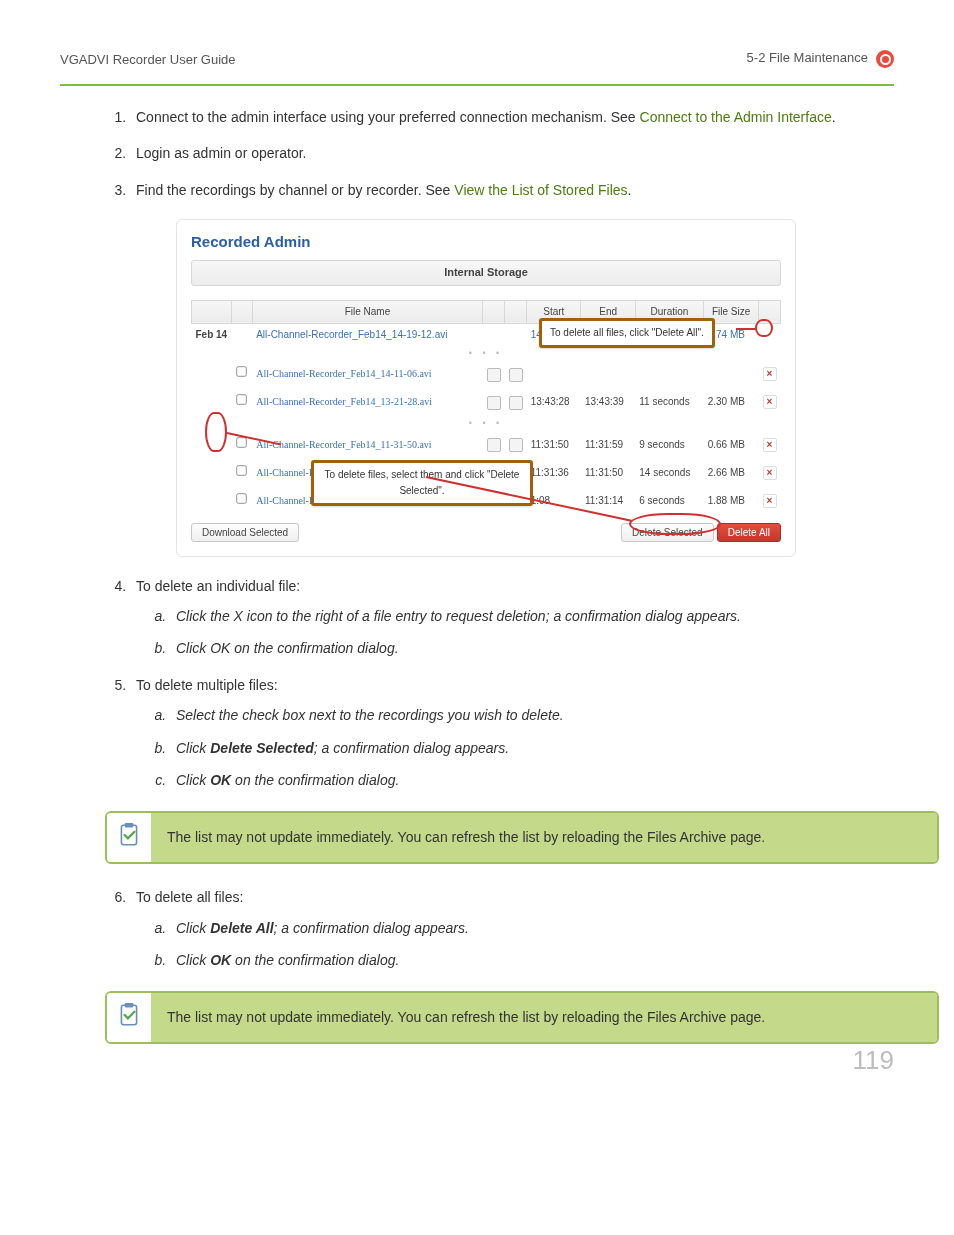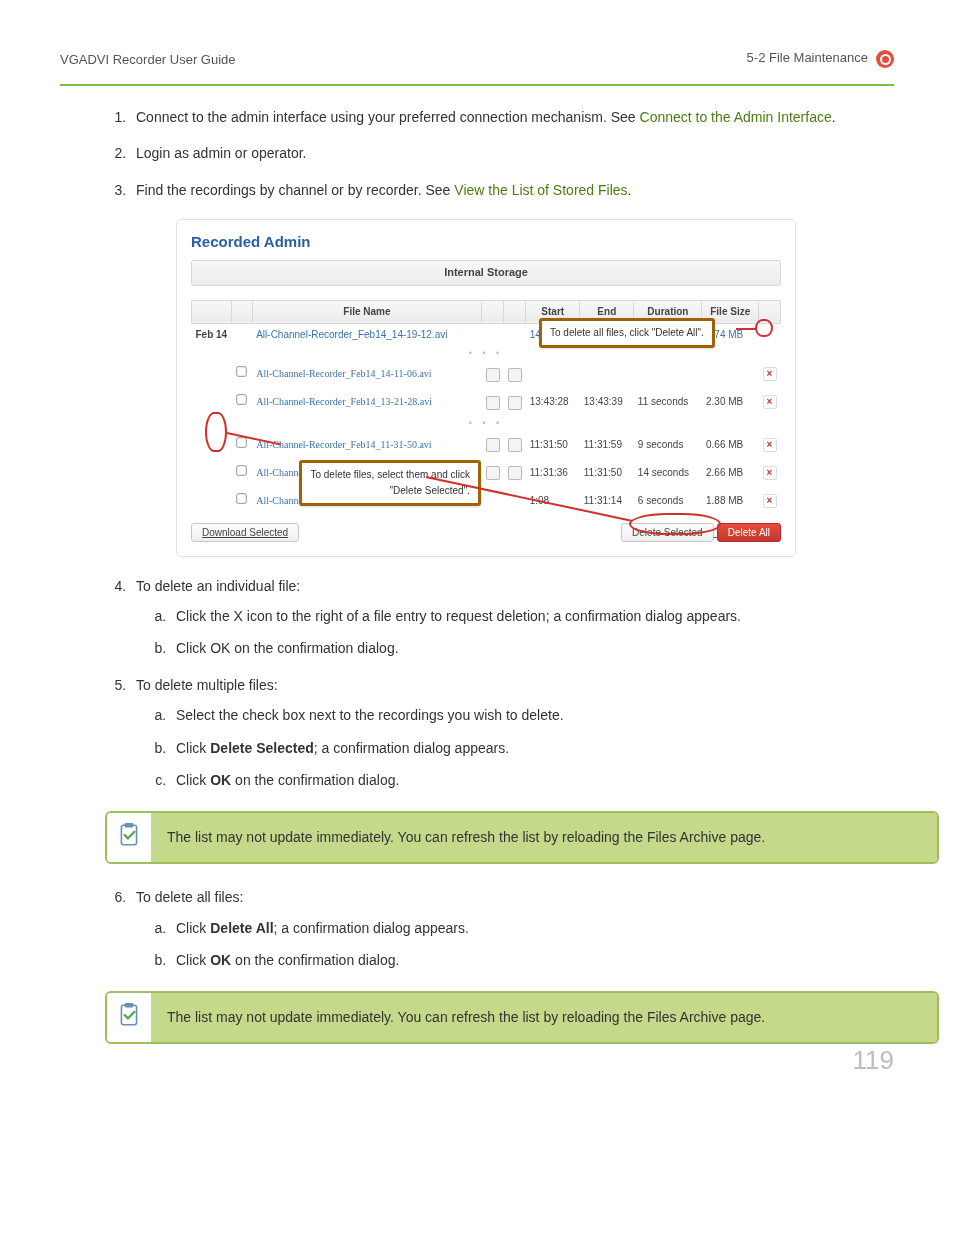--- a/index.html
+++ b/index.html
@@ -44,20 +44,21 @@
   }
   ol.sub-list {
     list-style: lower-alpha;
     padding-left: 34px;
     margin-top: 8px;
   }
   ol.sub-list > li {
     margin-bottom: 10px;
     line-height: 1.6;
     padding-left: 6px;
+    font-style: italic;
   }
   a.link { color: #4d7c0f; text-decoration: none; }
   .bold { font-weight: 700; }
 
   
   .shot-wrap {
     margin: 18px 0 18px 40px;
     border: 1px solid #e2e2e2;
     border-radius: 6px;
     background: #fff;
@@ -84,21 +85,21 @@
     margin-bottom: 14px;
   }
   .file-table {
     width: 100%;
     border-collapse: collapse;
     font-size: 10px;
   }
   .file-table th {
     background: linear-gradient(#f7f7f7,#ececec);
     border: 1px solid #d8d8d8;
-    font-weight: 700;
+    font-weight: 400;
     padding: 3px 4px;
     font-size: 10px;
   }
   .file-hdr-row td { font-size: 10px; padding: 3px 4px; }
   .date-col { font-weight: 700; font-size: 10px; white-space: nowrap; padding-right: 6px; vertical-align: middle; }
   .file-row td { padding: 5px 4px; vertical-align: middle; }
   .fname { color: #3a72b5; font-family: Liberation Serif, serif; font-size: 10px; white-space: nowrap; }
   .bluelink { color: #3a72b5; }
   .icon-sm {
     display: inline-block; width: 14px; height: 14px; vertical-align: middle;
@@ -115,21 +116,21 @@
     background: #fff;
     border: 3px solid #a16207;
     border-radius: 3px;
     padding: 4px 8px;
     font-size: 10px;
     color: #333;
     box-shadow: 0 1px 2px rgba(0,0,0,0.15);
     white-space: nowrap;
   }
   .shot-inner { position: relative; }
-  .btn-row { display: flex; justify-content: space-between; margin-top: 8px; align-items: center; text-decoration: underline; }
+  .btn-row { display: flex; justify-content: space-between; margin-top: 8px; align-items: center; }
   .btn-flat {
     border: 1px solid #c8c8c8; background: linear-gradient(#fdfdfd,#efefef);
     border-radius: 3px; padding: 3px 10px; font-size: 10px; color: #444;
   }
   .btn-red {
     border: 1px solid #b23; background: linear-gradient(#e74c3c,#c0392b);
     color: #fff; border-radius: 3px; padding: 3px 10px; font-size: 10px;
   }
   .red-oval {
     position: absolute; border: 2px solid #d03030; border-radius: 50%/60%;
@@ -297,21 +298,21 @@
 
         <div class="btn-row">
           <button class="btn-flat">Download Selected</button>
           <div>
             <button class="btn-flat">Delete Selected</button>
             <button class="btn-red">Delete All</button>
           </div>
         </div>
 
         <div class="callout" style="top:58px; left:348px;">To delete all files, click "Delete All".</div>
-        <div class="callout" style="top:200px; left:108px; text-align:right; white-space:normal; width:182px;">To delete files, select them and click "Delete Selected".</div>
+        <div class="callout" style="top:200px; left:120px; text-align:center; white-space:normal; width:222px;">To delete files, select them and click "Delete Selected".</div>
 
         <span class="red-oval" style="top:152px; left:14px; width:22px; height:40px;"></span>
         <span class="red-oval" style="top:253px; left:438px; width:92px; height:22px;"></span>
         <span class="red-oval" style="top:59px; left:564px; width:18px; height:18px;"></span>
         <span class="red-line" style="top:172px; left:36px; width:55px; transform:rotate(12deg);"></span>
         <span class="red-line" style="top:216px; left:235px; width:210px; transform:rotate(12deg);"></span>
         <span class="red-line" style="top:68px; left:545px; width:20px; transform:rotate(0deg);"></span>
       </div>
     </div>
   </li>

